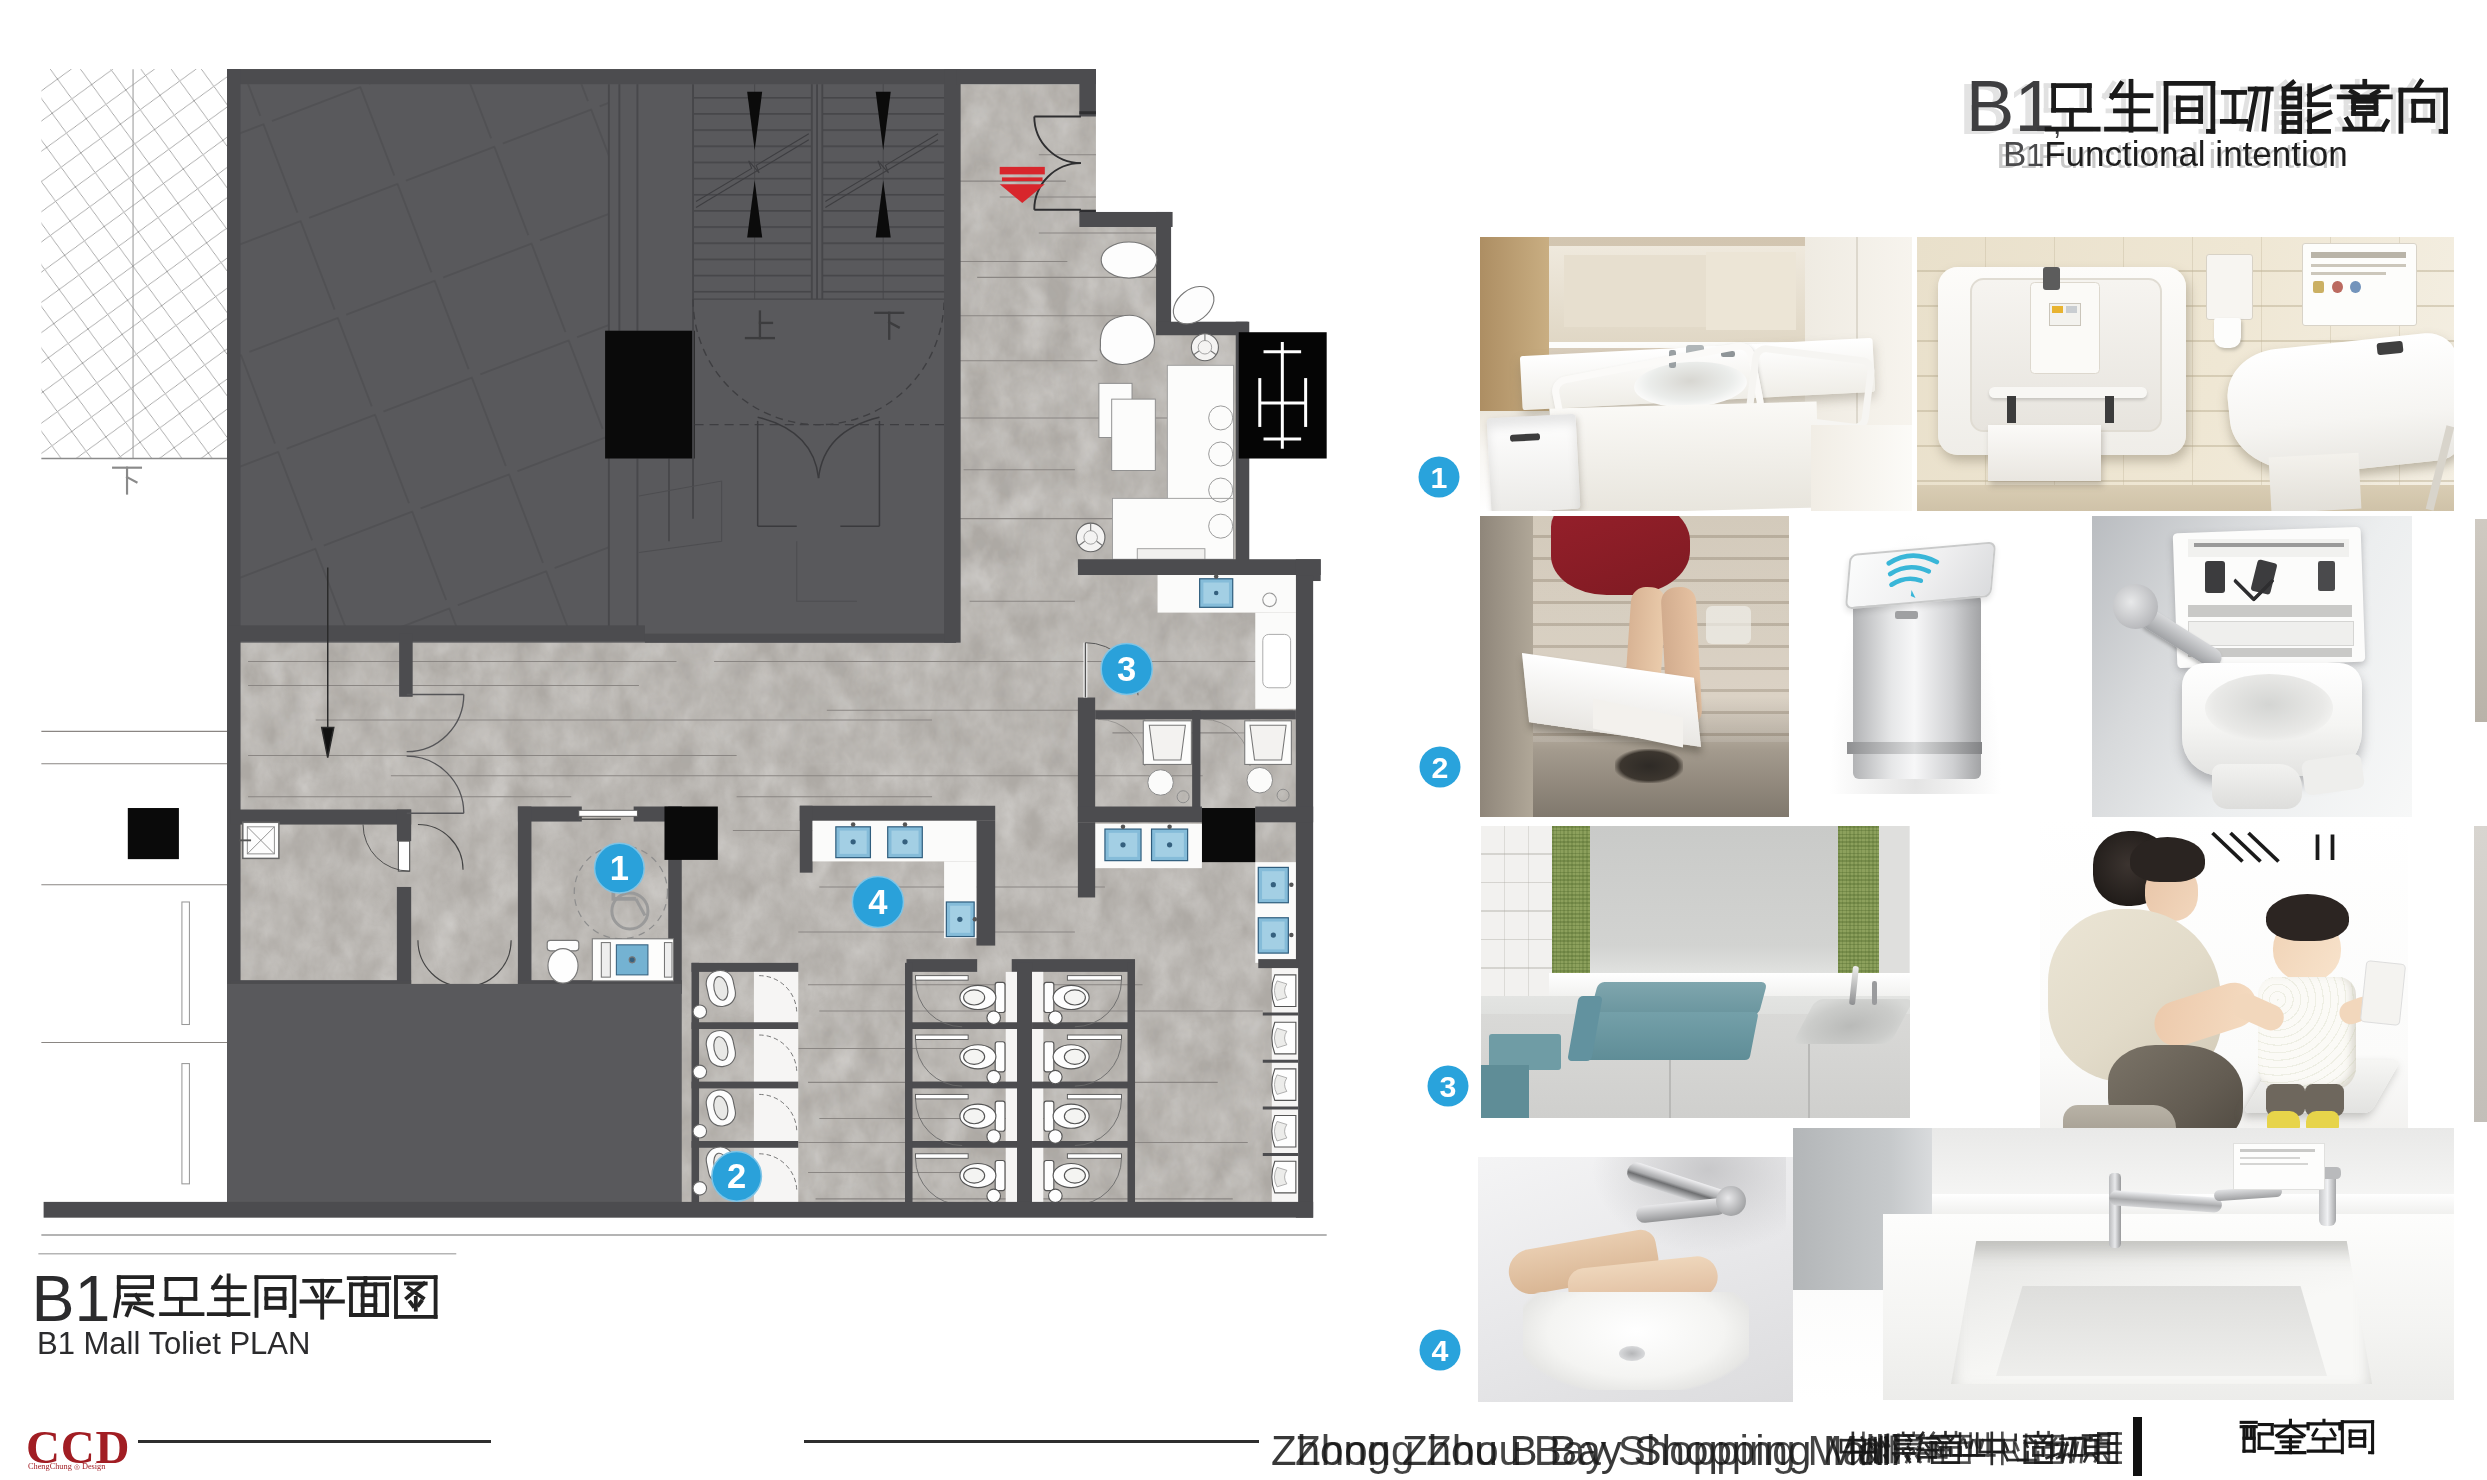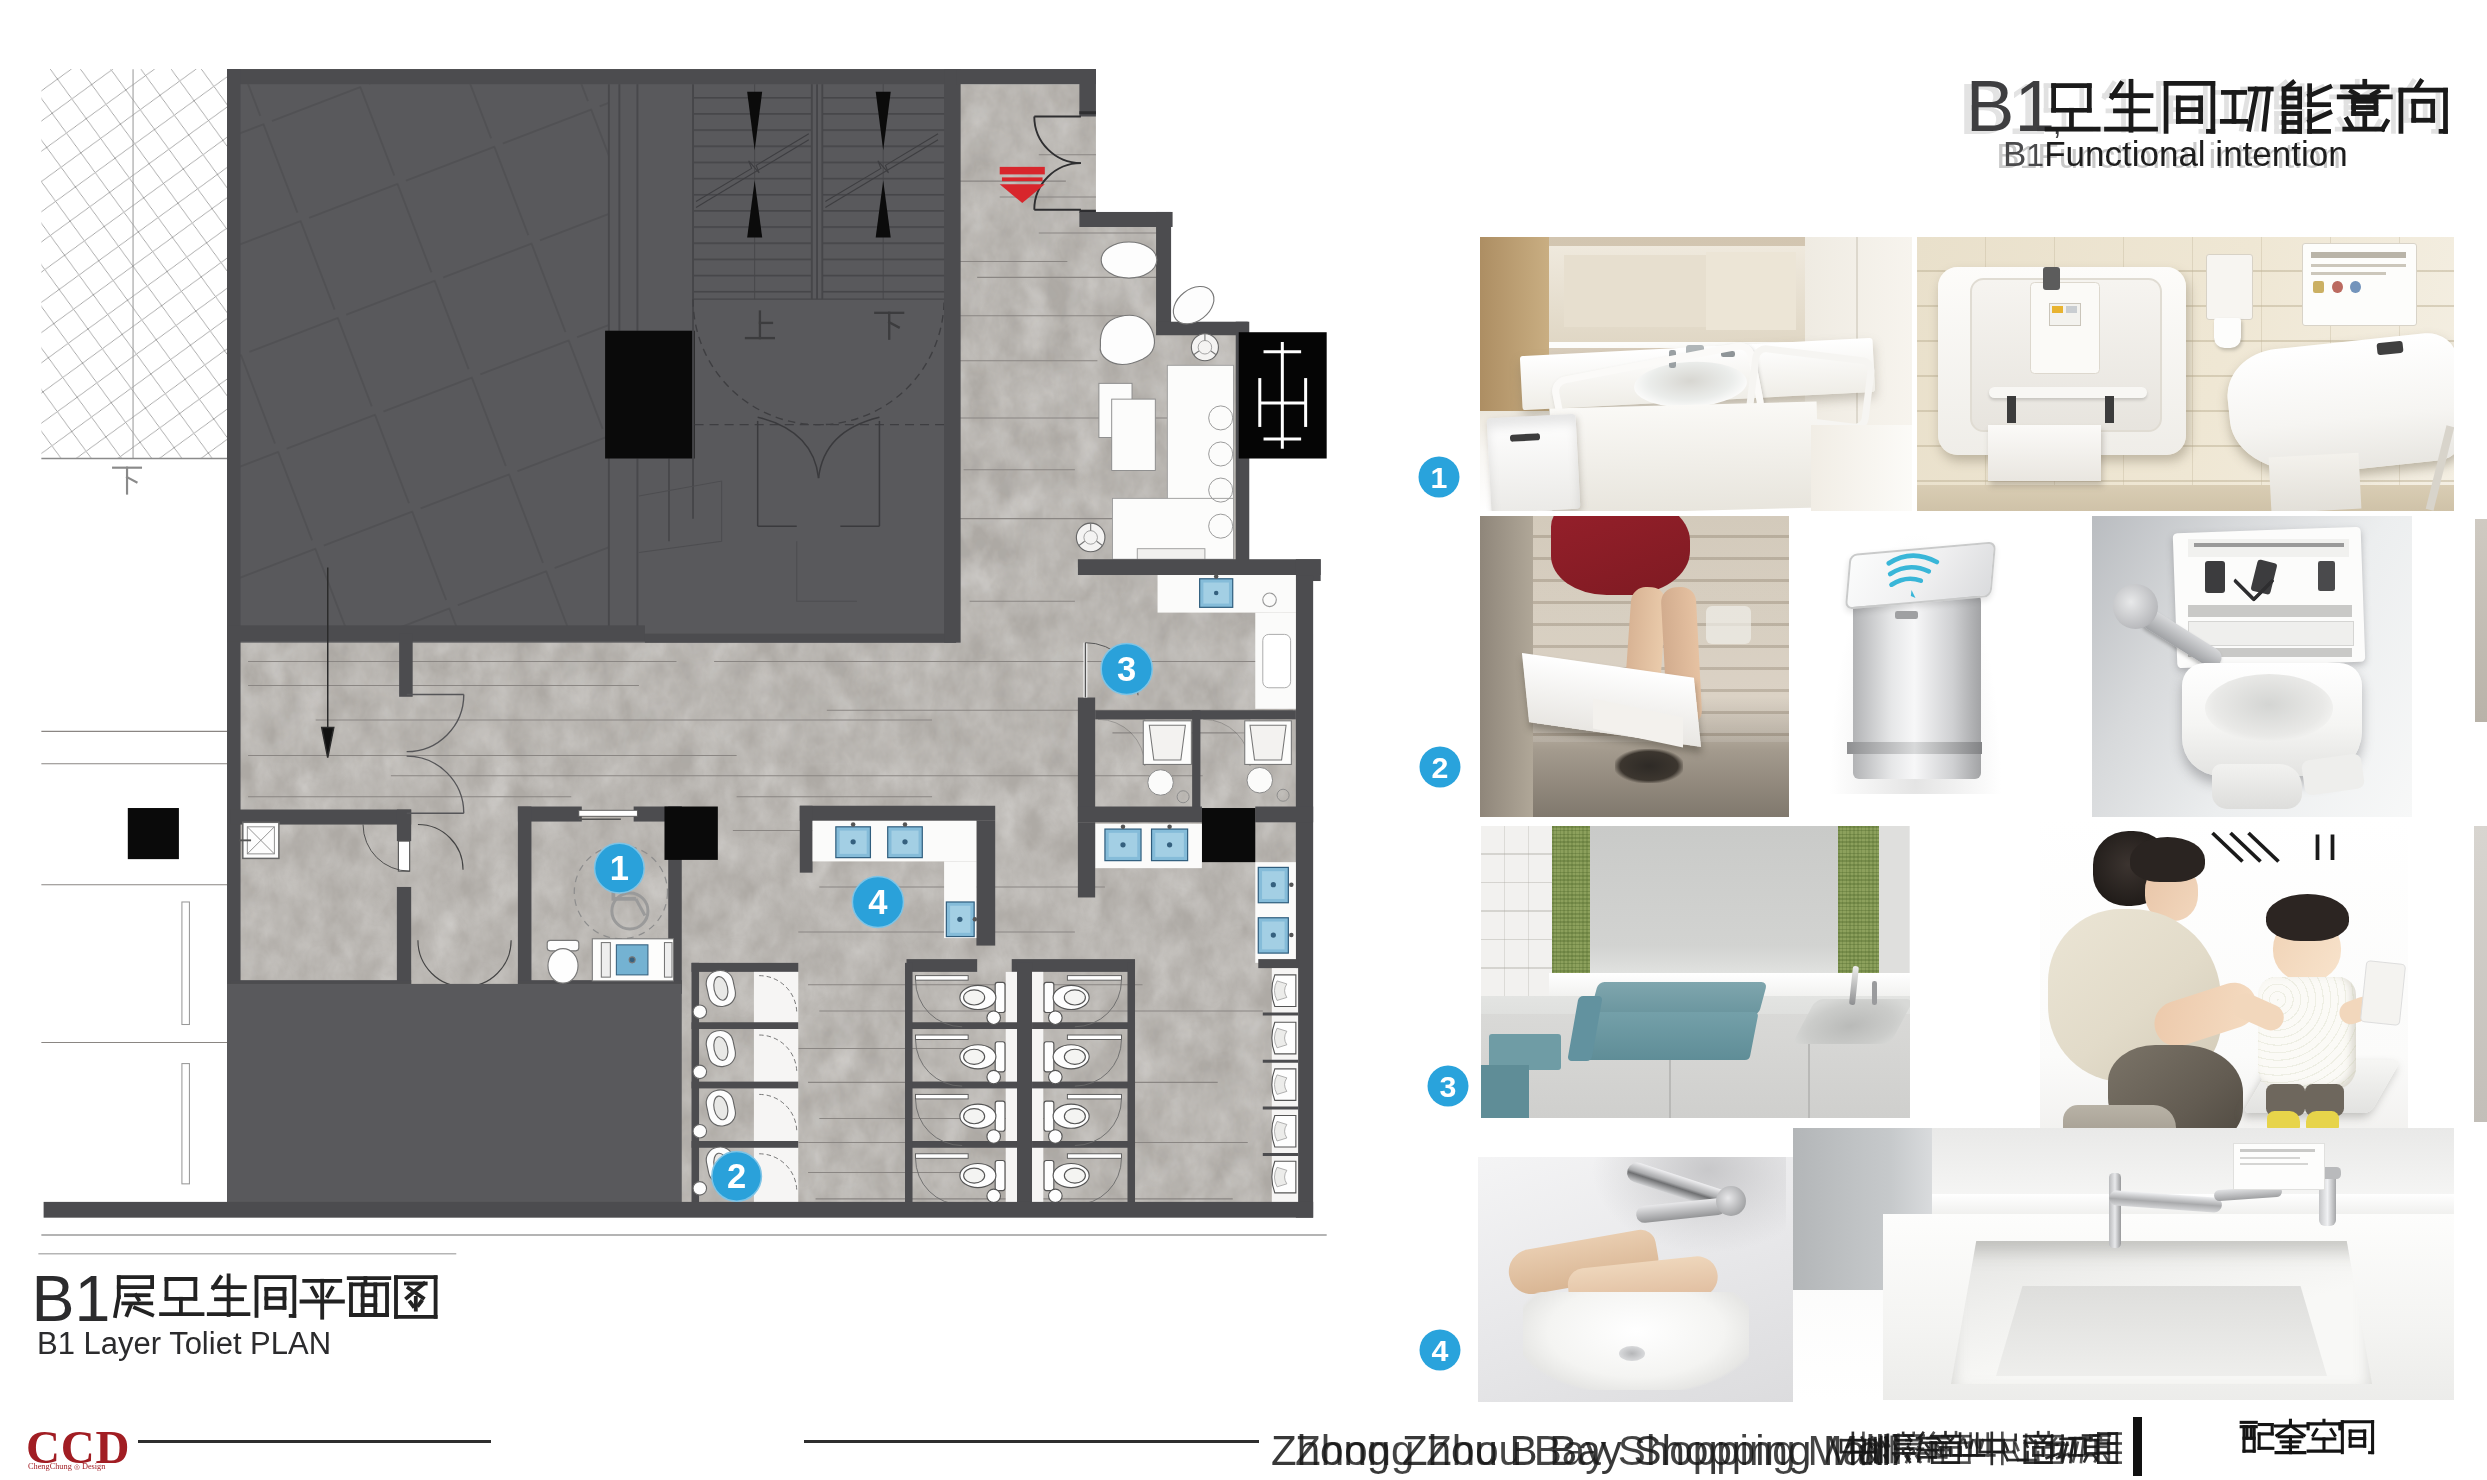--- a/index.html
+++ b/index.html
@@ -975,21 +975,21 @@
         <line x1="486.0" y1="58.4" x2="538.8" y2="58.4"></line>
         <line x1="499.2" y1="14.0" x2="525.6" y2="14.0"></line>
         <line x1="523.2" y1="14.0" x2="500.4" y2="33.2"></line>
         <line x1="502.8" y1="20.0" x2="522.0" y2="33.2"></line>
         <line x1="512.4" y1="33.2" x2="512.4" y2="48.8"></line>
         <line x1="505.2" y1="39.2" x2="508.8" y2="44.0"></line>
         <line x1="519.6" y1="38.0" x2="516.0" y2="42.8"></line>
       </g>
     </svg>
 
-<div class="abs" style="left:37px;top:1326px;width:391px;font-size:31px;color:#2b2b2d;white-space:nowrap;">B1 Layer Toliet PLAN</div>
+<div class="abs" style="left:37px;top:1326px;width:391px;font-size:31px;color:#2b2b2d;white-space:nowrap;">B1 Mall Toliet PLAN</div>
 
 <div class="abs" style="left:26px;top:1420px;width:98px;height:38px;font-family:'Liberation Serif',serif;font-weight:bold;font-size:47px;color:#a11d23;letter-spacing:0.8px;">CCD</div>
 
 <div class="abs" style="left:28px;top:1462px;width:98px;font-family:'Liberation Serif',serif;font-size:8.3px;color:#a11d23;white-space:nowrap;">ChengChung <span style="font-size:6.8px;">◎</span> Design</div>
 
 <div class="abs" style="left:138px;top:1440px;width:353px;height:3px;background:#2e2e2e;"></div>
 
 <div class="abs" style="left:804px;top:1440px;width:455px;height:3px;background:#2e2e2e;"></div>
 
 <svg class="abs" style="left:1265px;top:1426px" width="857" height="53" viewBox="0 0 1140 70">

